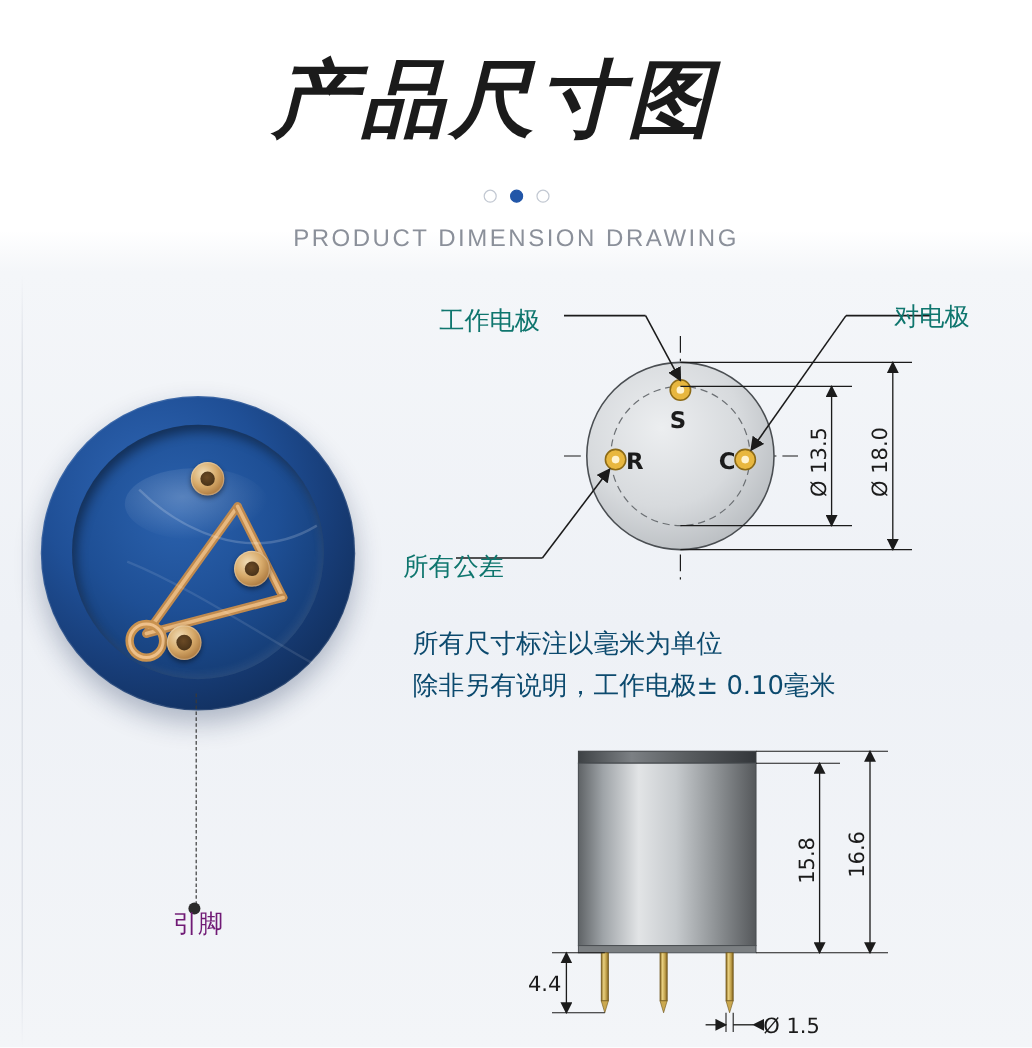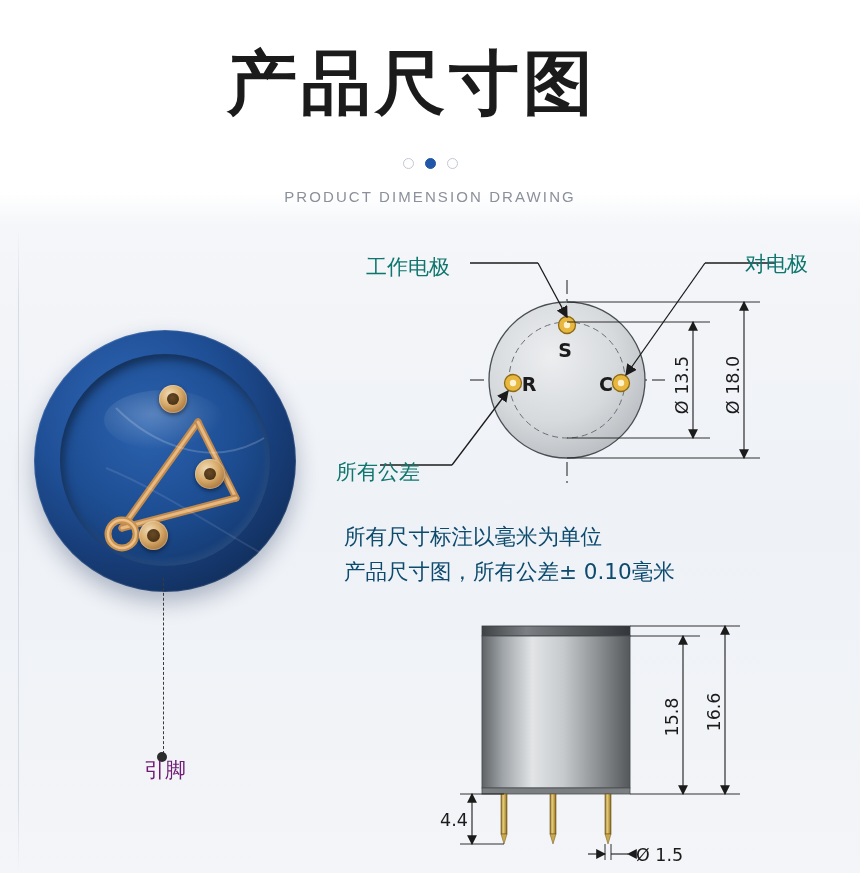--- a/index.html
+++ b/index.html
@@ -15,31 +15,32 @@
     background: linear-gradient(180deg, #ffffff 0%, #ffffff 22%, #f4f6f9 26%, #eef1f6 60%, #f3f5f8 100%);
   }
   
   .title {
     position: absolute; top: 48px; left: 0; width: 824px;
     text-align: center;
     font-family: "DejaVu Sans", sans-serif;
     font-size: 70px; font-weight: bold; letter-spacing: 4px;
     color: #1b1b1b;
     line-height: 1;
+    font-style: italic;
   }
   .dots {
     position: absolute; top: 158px; left: 0; width: 860px;
     display: flex; justify-content: center; align-items: center; gap: 11px;
   }
   .dot { width: 9px; height: 9px; border-radius: 50%; background: #ffffff; border: 1px solid #c2c8d2; }
   .dot.active { background: #2256a8; border-color: #2256a8; }
   .subtitle {
     position: absolute; top: 188px; left: 0; width: 860px;
     text-align: center;
-    font-size: 15px; letter-spacing: 2.1px; color: #8b909a;
+    font-size: 20px; letter-spacing: 2.1px; color: #8b909a;
     font-family: "Liberation Sans", sans-serif;
   }
 
   
   .photo-wrap { position: absolute; left: 24px; top: 320px; width: 290px; height: 290px; }
   .sensor-photo {
     position: absolute; left: 10px; top: 10px; width: 262px; height: 262px;
     border-radius: 50%;
     background:
       radial-gradient(circle at 36% 30%, #2f66b4 0%, #1f4f96 38%, #173c76 62%, #102c57 85%, #0c2247 100%);
@@ -201,21 +202,21 @@
 <div style="position:absolute; left:336px; top:458px;" data-name="callout-reference-electrode">所有公差</div>
 <style>
   [data-name^="callout-"] {
     font-family: "DejaVu Sans", sans-serif;
     font-size: 21px; color: #0f766e; white-space: nowrap;
   }
 </style>
 
 <div class="note" data-name="notes-block">
   <div data-name="note-line-1">所有尺寸标注以毫米为单位</div>
-  <div data-name="note-line-2">产品尺寸图，所有公差± 0.10毫米</div>
+  <div data-name="note-line-2">除非另有说明，工作电极± 0.10毫米</div>
 </div>
 
 <svg class="svg-side" width="440" height="258" viewBox="0 0 440 258" data-name="side-view-drawing">
   <defs>
     <linearGradient id="canGrad" x1="0" y1="0" x2="1" y2="0">
       <stop offset="0%" stop-color="#5f6366"></stop>
       <stop offset="14%" stop-color="#9fa4a8"></stop>
       <stop offset="34%" stop-color="#e2e4e6"></stop>
       <stop offset="55%" stop-color="#c6cacd"></stop>
       <stop offset="78%" stop-color="#8d9194"></stop>

